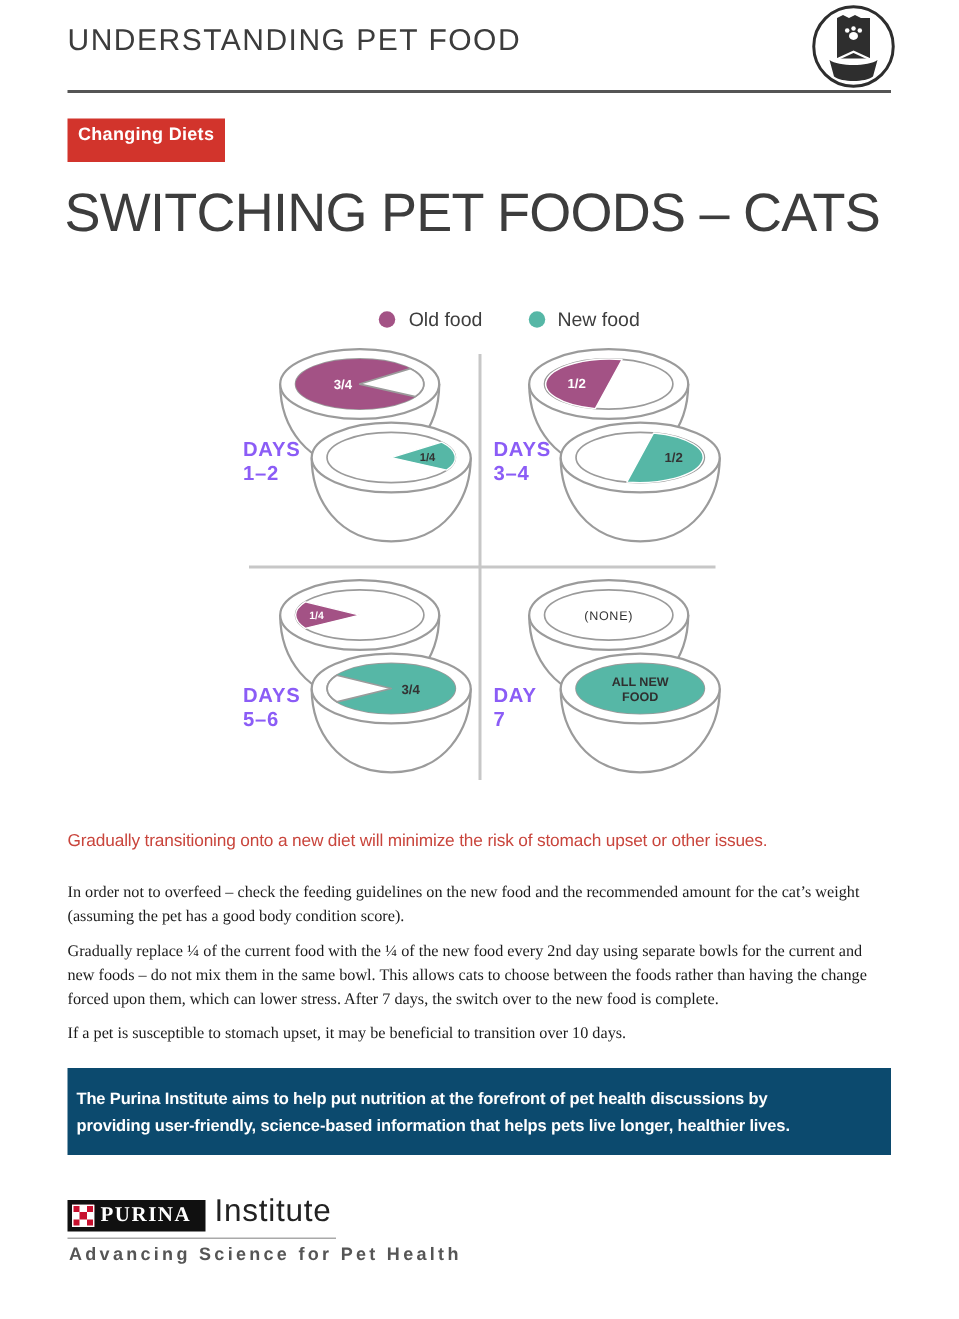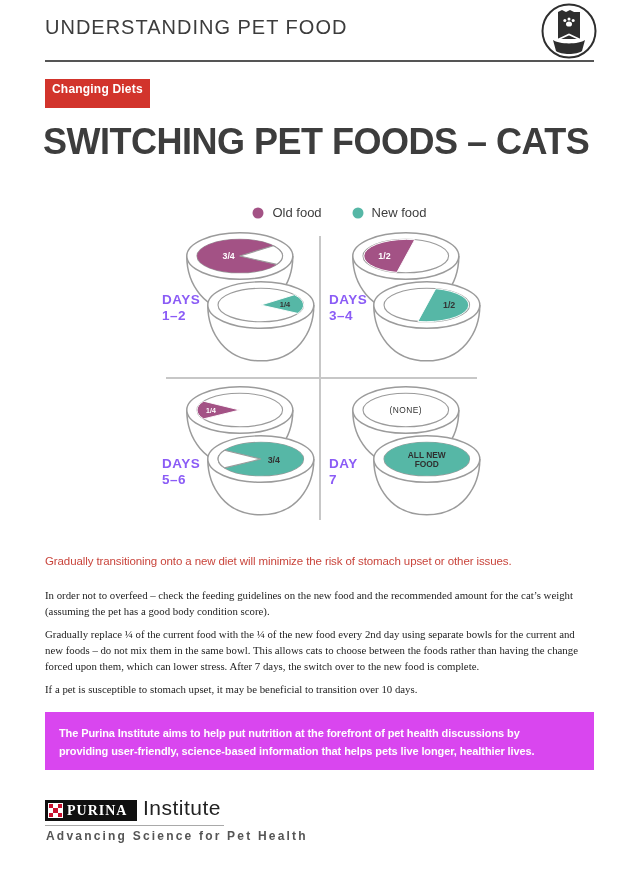--- a/index.html
+++ b/index.html
@@ -7,43 +7,43 @@
         font-family:"Liberation Sans",sans-serif;}
   
   .header-title{position:absolute;left:45px;top:16px;font-size:20px;letter-spacing:1px;
                 color:#3c3c3c;font-weight:400;}
   .header-icon{position:absolute;left:540px;top:2px;}
   .header-rule{position:absolute;left:45px;top:60px;width:549px;height:2px;background:#555;}
   
   .badge{position:absolute;left:45px;top:79px;background:#d2342c;color:#fff;
          font-size:12px;font-weight:700;padding:3px 7px 12px 7px;letter-spacing:.2px;}
   
-  .page-title{position:absolute;left:43px;top:121px;font-size:36px;font-weight:700;
+  .page-title{position:absolute;left:43px;top:121px;font-size:36px;font-weight:400;
               color:#3d3d3d;letter-spacing:-0.5px;}
   
   .legend{position:absolute;left:0;top:205px;width:639px;display:flex;
           justify-content:center;gap:30px;align-items:center;margin-left:20px;}
   .legend-item{display:flex;align-items:center;gap:8px;}
   .legend-label{font-size:13px;color:#3d3d3d;}
   
   .v-divider{position:absolute;left:319px;top:236px;width:2px;height:284px;background:#c7c7c7;}
   .h-divider{position:absolute;left:166px;top:377px;width:311px;height:2px;background:#c7c7c7;}
   .day-label{position:absolute;font-size:13.5px;font-weight:700;color:#8b5cf6;
              letter-spacing:.5px;line-height:1.15;}
   .q-svg{position:absolute;}
   svg text{font-family:"Liberation Sans",sans-serif;}
   
   .highlight{position:absolute;left:45px;top:555px;width:560px;font-size:11.5px;
              letter-spacing:-0.1px;color:#c9453c;}
   .body-copy{position:absolute;left:45px;top:588px;width:552px;
              font-family:"Liberation Serif",serif;font-size:10.8px;line-height:1.45;
              color:#1c1c1c;}
   .body-copy p{margin:0 8px 8px 0;}
-  .callout{position:absolute;left:45px;top:712px;width:549px;height:58px;background:#d946ef;
-           box-sizing:border-box;padding:12px 14px;color:#fff;font-weight:700;
+  .callout{position:absolute;left:45px;top:712px;width:549px;height:58px;background:#0c4a6e;
+           box-sizing:border-box;padding:12px 6px;color:#fff;font-weight:700;
            font-size:11px;letter-spacing:-0.1px;line-height:1.65;}
   .callout span{display:block;white-space:nowrap;}
   
   .logo-black{position:absolute;left:45px;top:800px;width:92px;height:21px;background:#101010;
               display:flex;align-items:center;}
   .logo-checker{margin-left:3px;}
   .logo-brand{color:#fff;font-family:"Liberation Serif",serif;font-weight:700;
               font-size:14px;letter-spacing:1px;margin-left:4px;}
   .logo-institute{position:absolute;left:143px;top:796px;font-size:21px;font-weight:400;
                   color:#222;letter-spacing:.5px;}

